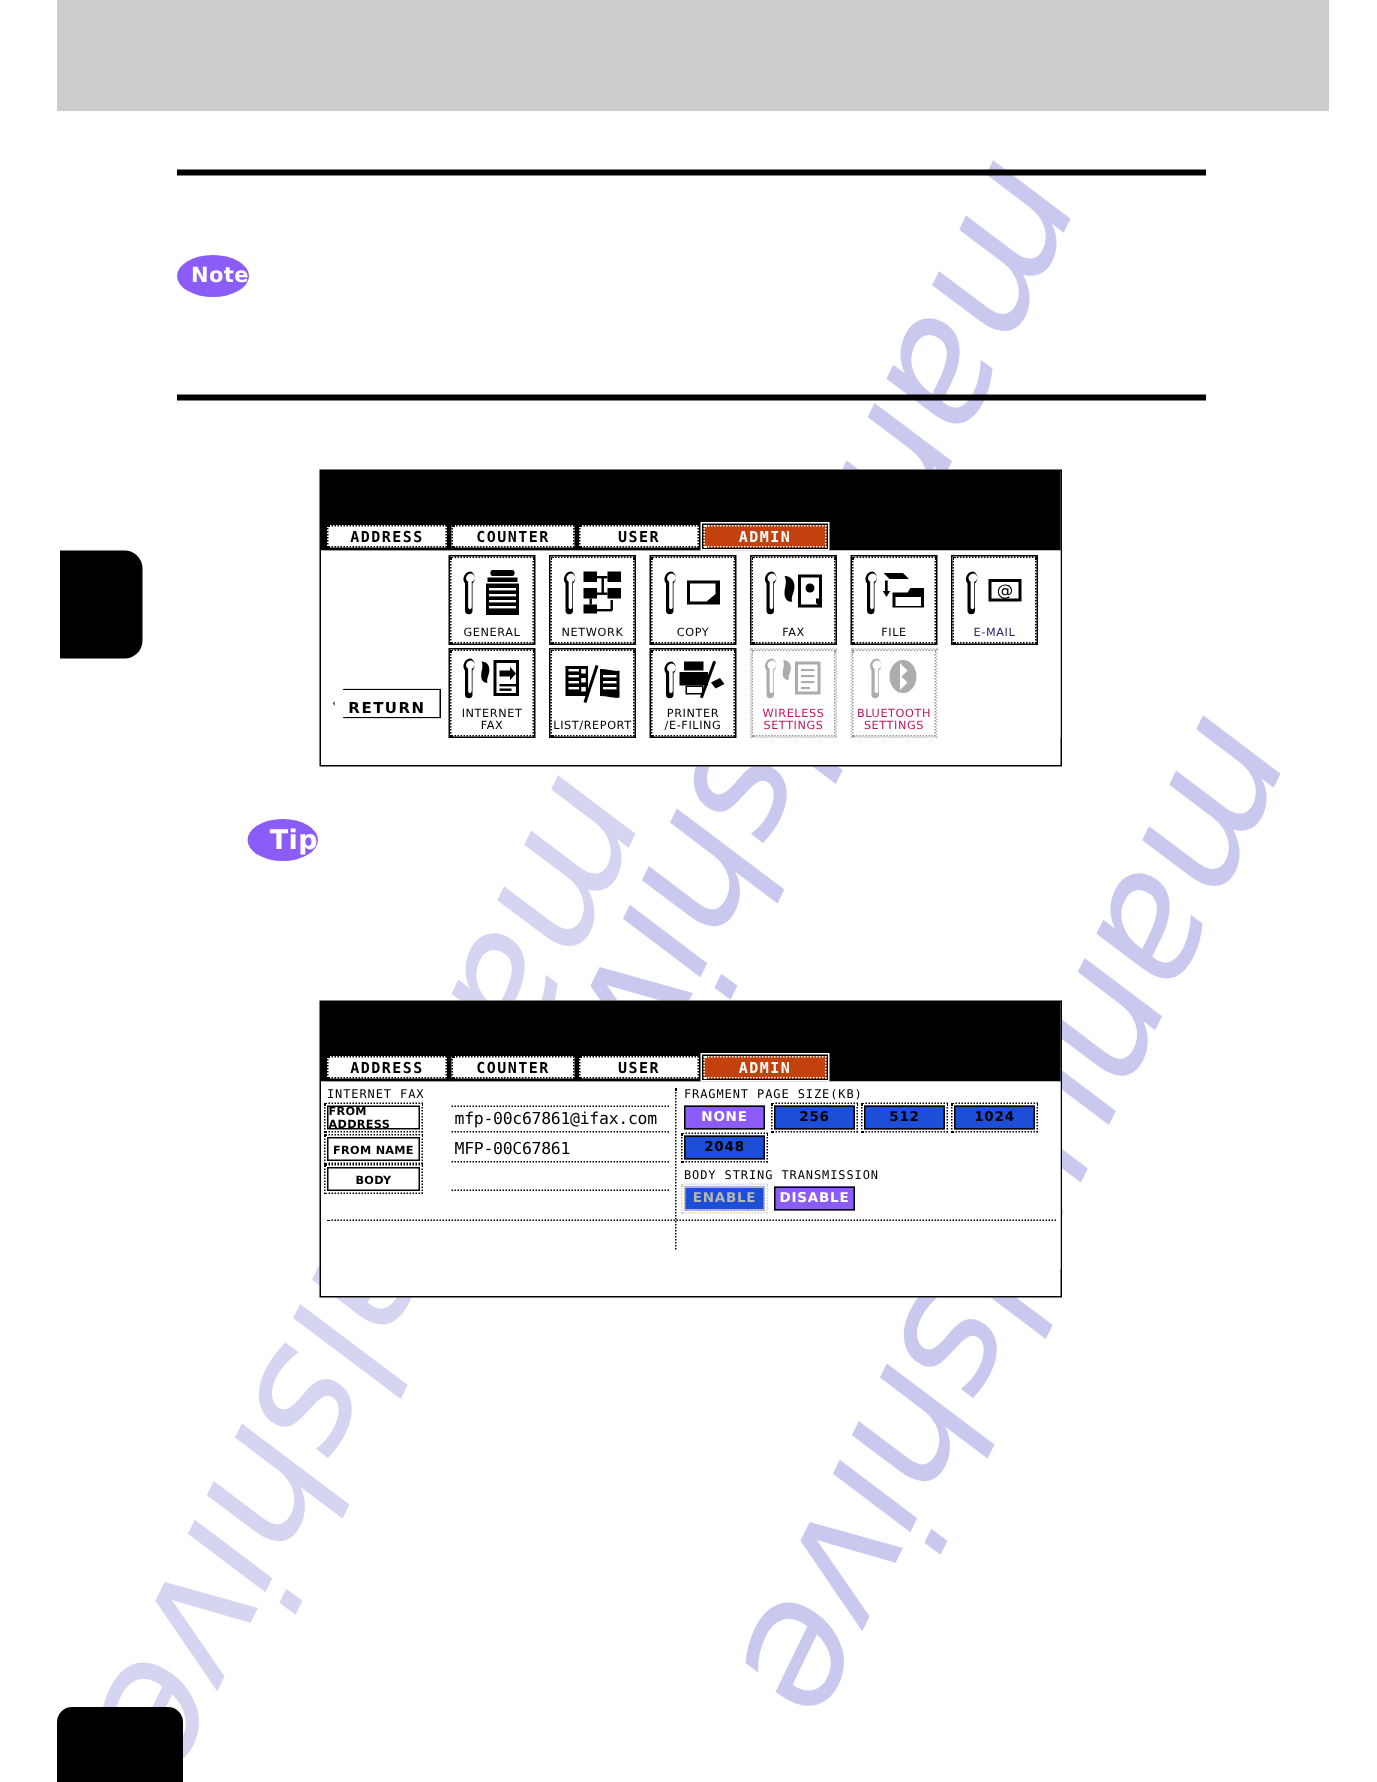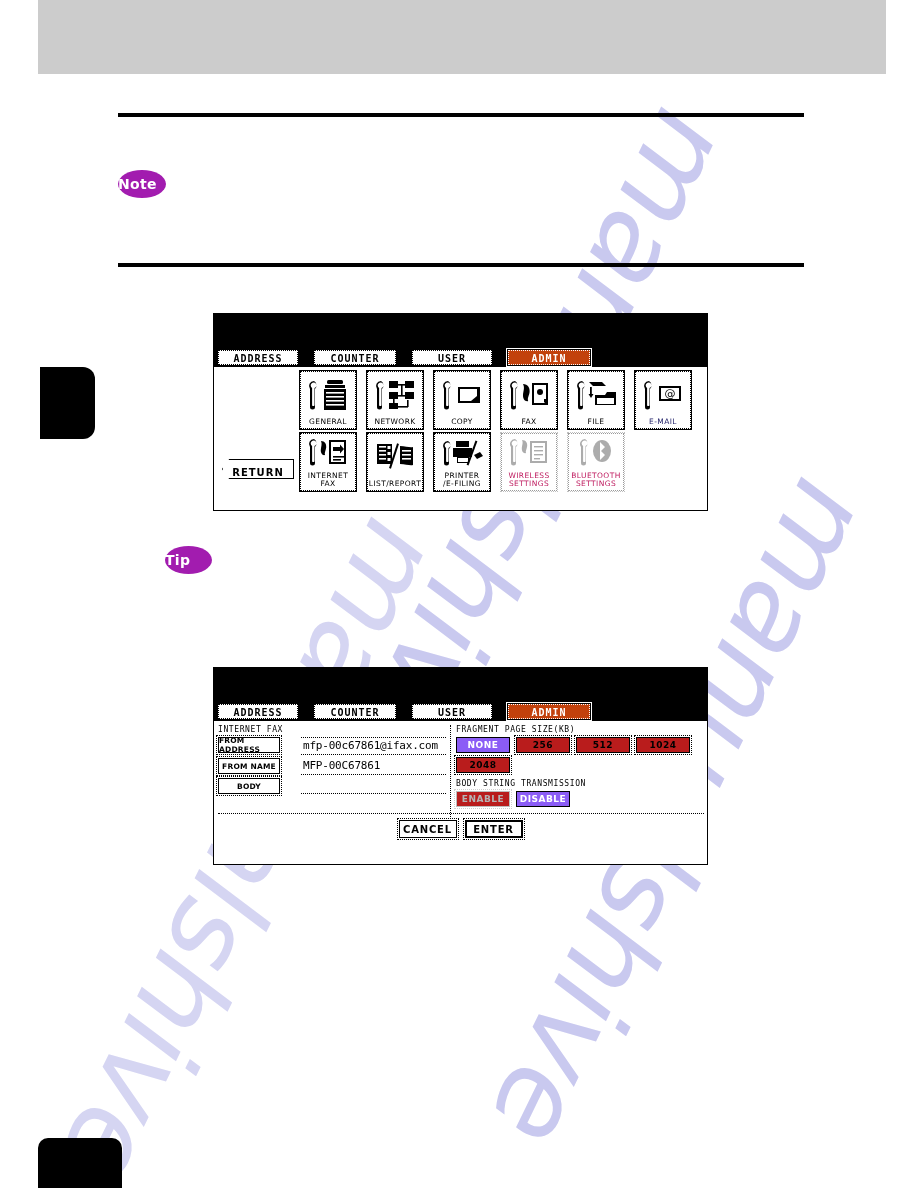--- a/index.html
+++ b/index.html
@@ -72,39 +72,39 @@
     background: #000000;
     z-index: 3;
   }
   .rule-top    { top: 113px; }
   .rule-bottom { top: 263px; }
 
   
   .callout {
     position: absolute;
     z-index: 4;
-    background: #a21caf;
+    background: #8b5cf6;
     color: #ffffff;
     border-radius: 50%;
     display: flex;
     align-items: center;
-    justify-content: flex-start;
+    justify-content: flex-end;
     font-family: "DejaVu Sans", sans-serif;
     font-weight: bold;
     letter-spacing: 0.3px;
   }
   .callout-note {
     left: 118px; top: 170px;
     width: 48px; height: 28px;
     font-size: 14px;
   }
   .callout-tip {
     left: 165px; top: 546px;
     width: 47px; height: 28px;
-    font-size: 14px;
+    font-size: 18px;
   }
 
   
   .lcd {
     position: absolute;
     z-index: 5;
     background: #ffffff;
     border: 1px solid #000000;
     box-sizing: border-box;
     font-family: "DejaVu Sans Mono", monospace;
@@ -113,21 +113,21 @@
   .lcd-header {
     background: #000000;
     width: 100%;
     box-sizing: border-box;
   }
   .lcd-tabs {
     display: flex;
     align-items: flex-end;
     background: #000000;
     padding: 0 4px 2px 4px;
-    gap: 16px;
+    gap: 3px;
     box-sizing: border-box;
   }
   .lcd-tab {
     background: #ffffff;
     border: 1px dotted #000000;
     outline: 1px solid #000000;
     outline-offset: 1px;
     color: #000000;
     font-size: 10px;
     font-weight: bold;
@@ -294,21 +294,21 @@
     gap: 6px;
     margin-bottom: 4px;
   }
   .chip {
     width: 54px;
     height: 16px;
     border: 1px solid #000000;
     outline: 1px dotted #000000;
     outline-offset: 1px;
     box-sizing: border-box;
-    background: #b91c1c;
+    background: #1d4ed8;
     font-family: "DejaVu Sans", sans-serif;
     font-size: 9px;
     font-weight: bold;
     letter-spacing: 0.5px;
     display: flex;
     align-items: center;
     justify-content: center;
   }
   .chip.selected {
     background: #8b5cf6;
@@ -664,19 +664,15 @@
       <div class="section-label" style="margin-top:6px;">BODY STRING TRANSMISSION</div>
 
       <div class="chip-row">
         <div class="chip disabled">ENABLE</div>
         <div class="chip selected">DISABLE</div>
       </div>
     </div>
 
     <div class="divider-dotted"></div>
 
-    <div class="action-row">
-      <div class="action-btn">CANCEL</div>
-      <div class="action-btn primary">ENTER</div>
-    </div>
 
   </div>
 </div>
 
 </body></html>

